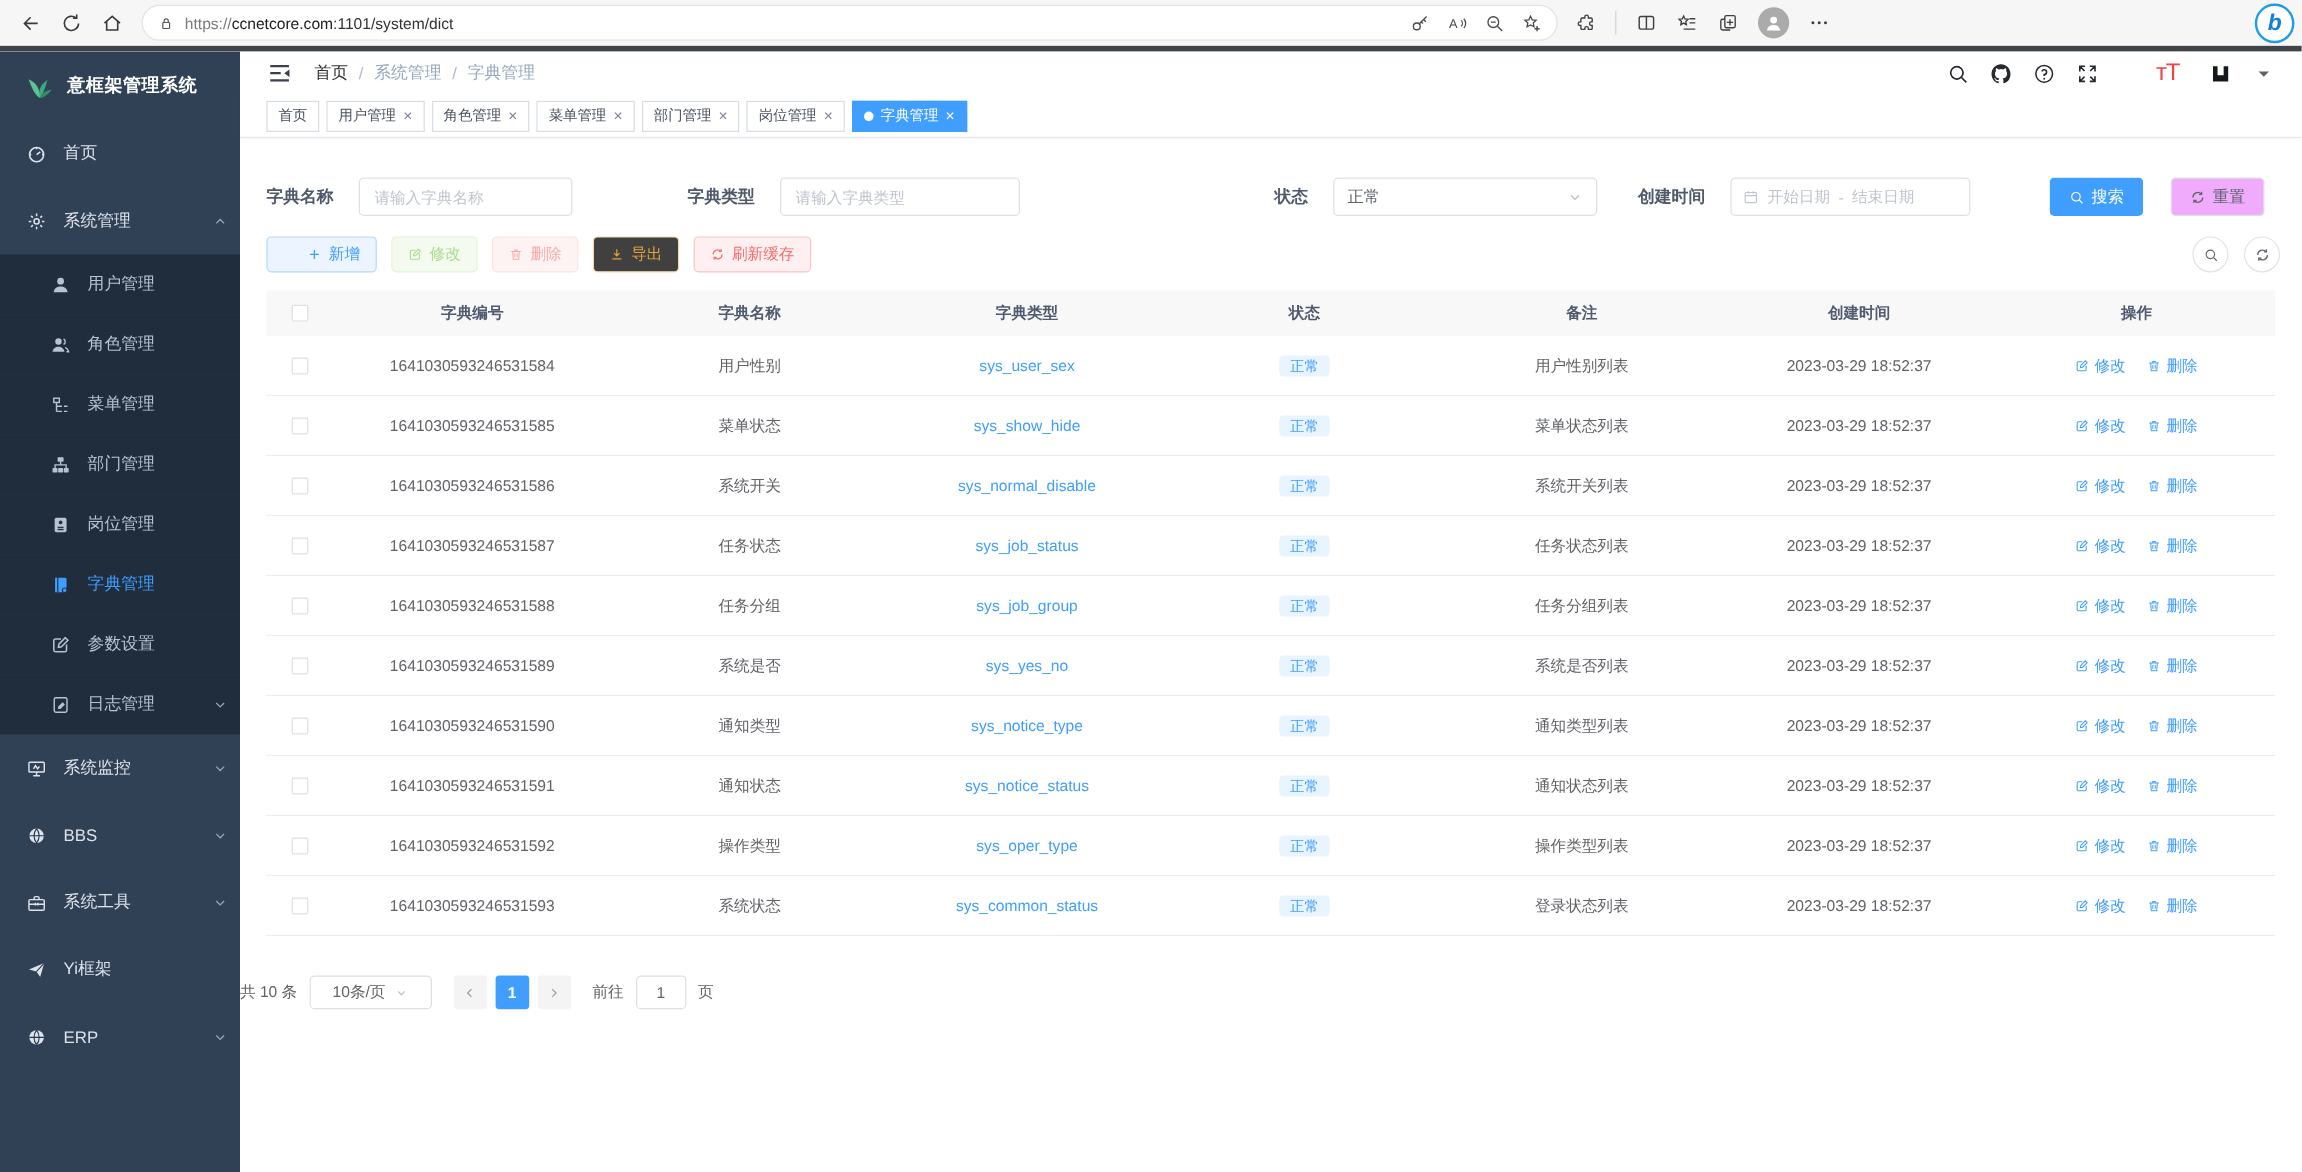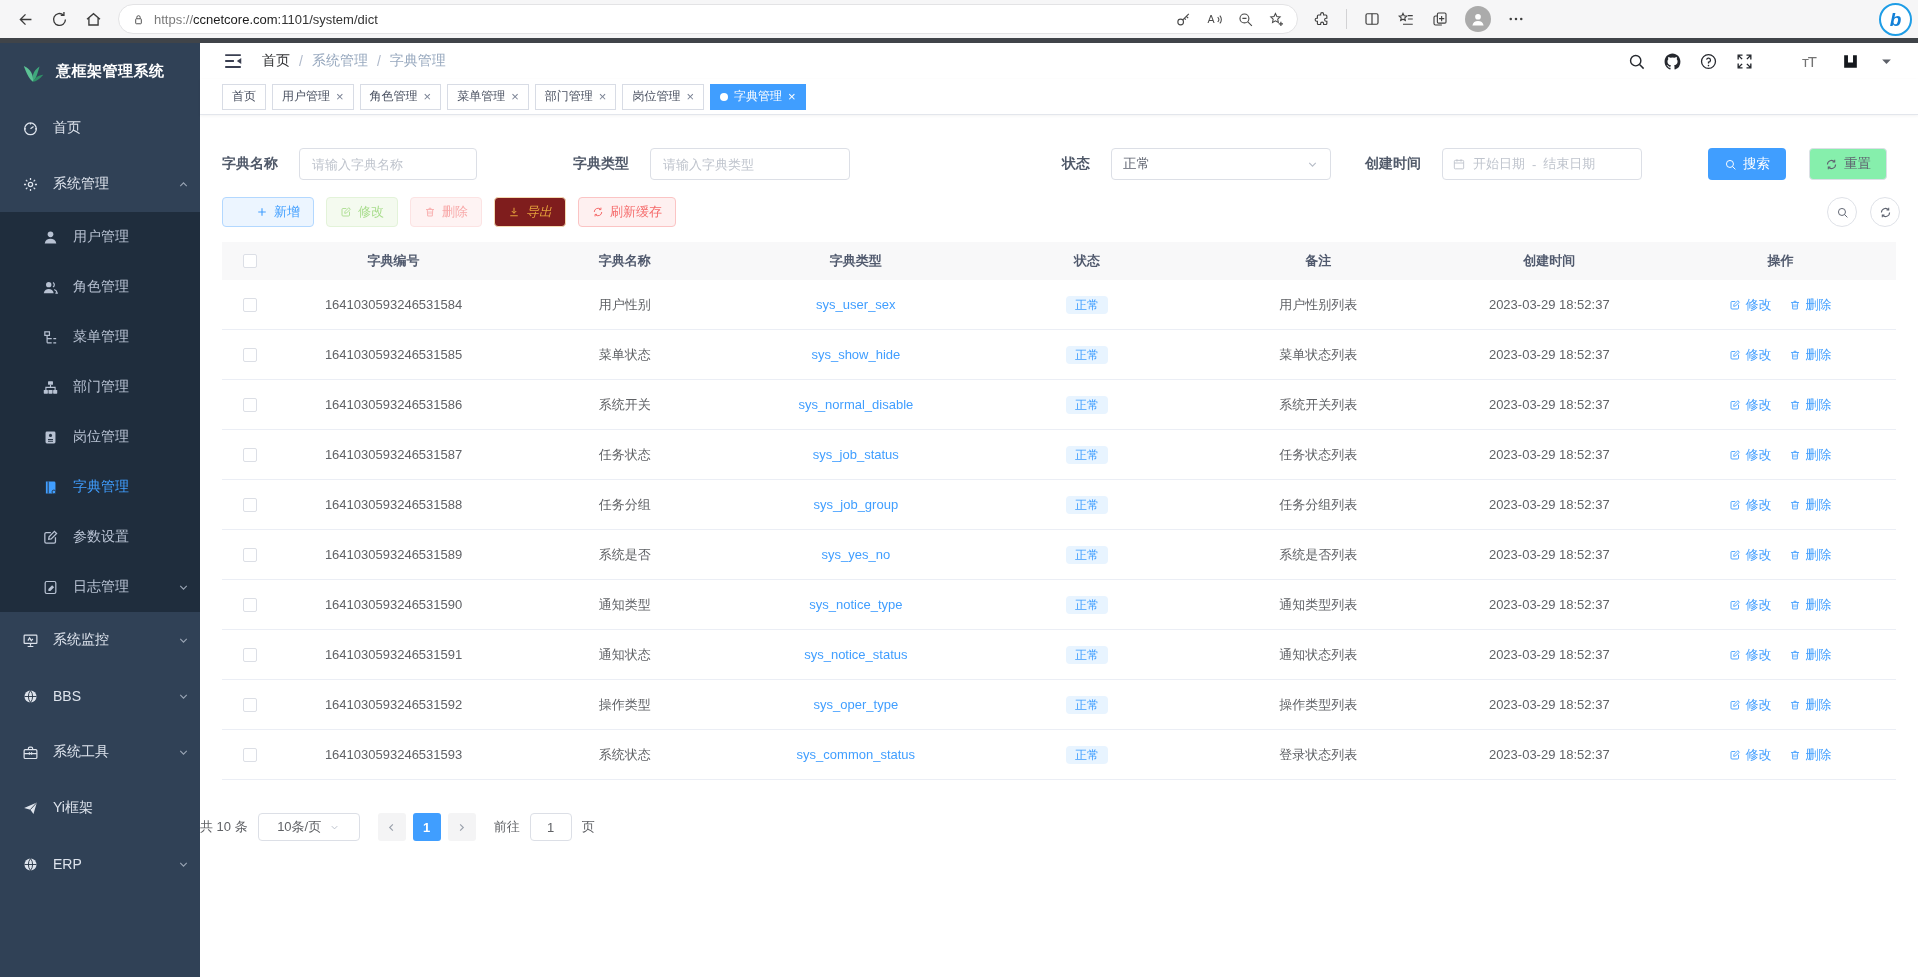--- a/index.html
+++ b/index.html
@@ -48,21 +48,21 @@
   
   .main { position:absolute; left:200px; top:0; width:1718px; height:934px; }
   .hdr1 { height:36px; display:flex; align-items:center; padding:0 22px; }
   .fold { width:22px; height:22px; color:#3a3f51; margin-right:18px; }
   .crumbs { display:flex; align-items:center; gap:9px; font-size:14px; }
   .crumb-first { color:#303133; }
   .crumb-sep { color:#b0bacb; }
   .crumb { color:#97a8be; }
   .hdr-icons { margin-left:auto; display:flex; align-items:center; gap:17px; color:#25282e; }
   .hdr-icons svg { width:19px; height:19px; }
-  .tt-icon { font-size:15px; color:#737373; letter-spacing:-1px;margin-left:31px; }
+  .tt-icon { font-size:20px; color:#ef4444; letter-spacing:-1px;margin-left:31px; }
   .yi-logo { width:30px; height:30px; margin-left:8px; }
   .caret { width:12px; height:12px; color:#5c6068; }
 
   .tabs-bar { height:36px; display:flex; align-items:center; padding:0 22px; gap:6px;
     border-bottom:1px solid #e3e6ec; box-shadow:0 1px 3px rgba(0,0,0,.05); }
   .tab { height:26px; display:flex; align-items:center; gap:6px; padding:0 9px;
     border:1px solid #d8dce5; background:#fff; color:#495060; font-size:12px; cursor:pointer; }
   .tab .tab-close { font-size:13px; color:#7a8294; }
   .tab.active { background:#409eff; border-color:#409eff; color:#fff; }
   .tab.active .tab-close { color:#fff; }
@@ -79,31 +79,31 @@
   .sel { width:220px; height:32px; border:1px solid #dcdfe6; border-radius:4px; display:flex;
     align-items:center; padding:0 11px; color:#5f6470; font-size:13.5px; margin-right:34px; }
   .sel svg { margin-left:auto; width:13px; height:13px; color:#b6bcc7; }
   .daterange { width:200px; height:32px; border:1px solid #dcdfe6; border-radius:4px; display:flex;
     align-items:center; gap:7px; padding:0 9px; color:#bfc4cd; font-size:13px; margin-right:66px; }
   .daterange svg { width:14px; height:14px; color:#c0c4cc; }
   .btn { height:32px; border-radius:4px; display:inline-flex; align-items:center; gap:6px;
     font-size:13.5px; padding:0 15px; cursor:pointer; border:1px solid transparent; }
   .btn svg { width:13px; height:13px; }
   .btn-primary { background:#409eff; color:#fff; margin-right:23px; }
-  .btn-plain { background:#86efac; border-color:#dcdfe6; color:#5f6470; }
+  .btn-plain { background:#f0abfc; border-color:#dcdfe6; color:#5f6470; }
 
   
   .toolbar { display:flex; align-items:center; padding:0 22px; margin-top:17px; height:30px; position:relative; }
   .tbtn { height:30px; border-radius:4px; display:inline-flex; align-items:center; gap:6px;
     font-size:13px; padding:0 13px; margin-right:12px; border:1px solid; cursor:pointer; }
   .tbtn svg { width:12px; height:12px; }
   .tb-add { color:#409eff; background:#ecf5ff; border-color:#b3d8ff;padding-left:33px; }
   .tb-edit { color:#a9dd8d; background:#f4faef; border-color:#e3f3d9; }
   .tb-del { color:#f8a8a8; background:#fef3f3; border-color:#fce3e3; }
-  .tb-exp { color:#e6a23c; background:#7f1d1d; border-color:#f5dab1;font-style:italic; }
+  .tb-exp { color:#e6a23c; background:#404040; border-color:#f5dab1; }
   .tb-cache { color:#f56c6c; background:#fef0f0; border-color:#fbc4c4; }
   .tool-circles { position:absolute; right:18px; top:0; display:flex; gap:13px; }
   .circle-btn { width:30px; height:30px; border-radius:50%; border:1px solid #dfe2e8; background:#fff;
     display:flex; align-items:center; justify-content:center; color:#5f6470; cursor:pointer; }
   .circle-btn svg { width:13px; height:13px; }
 
   
   .table { margin:15px 22px 0 22px; font-size:13px; color:#606266; }
   .t-head, .t-row { display:flex; align-items:center; }
   .t-head { height:38px; background:#f8f8f9; color:#515a6e; font-weight:bold; }

